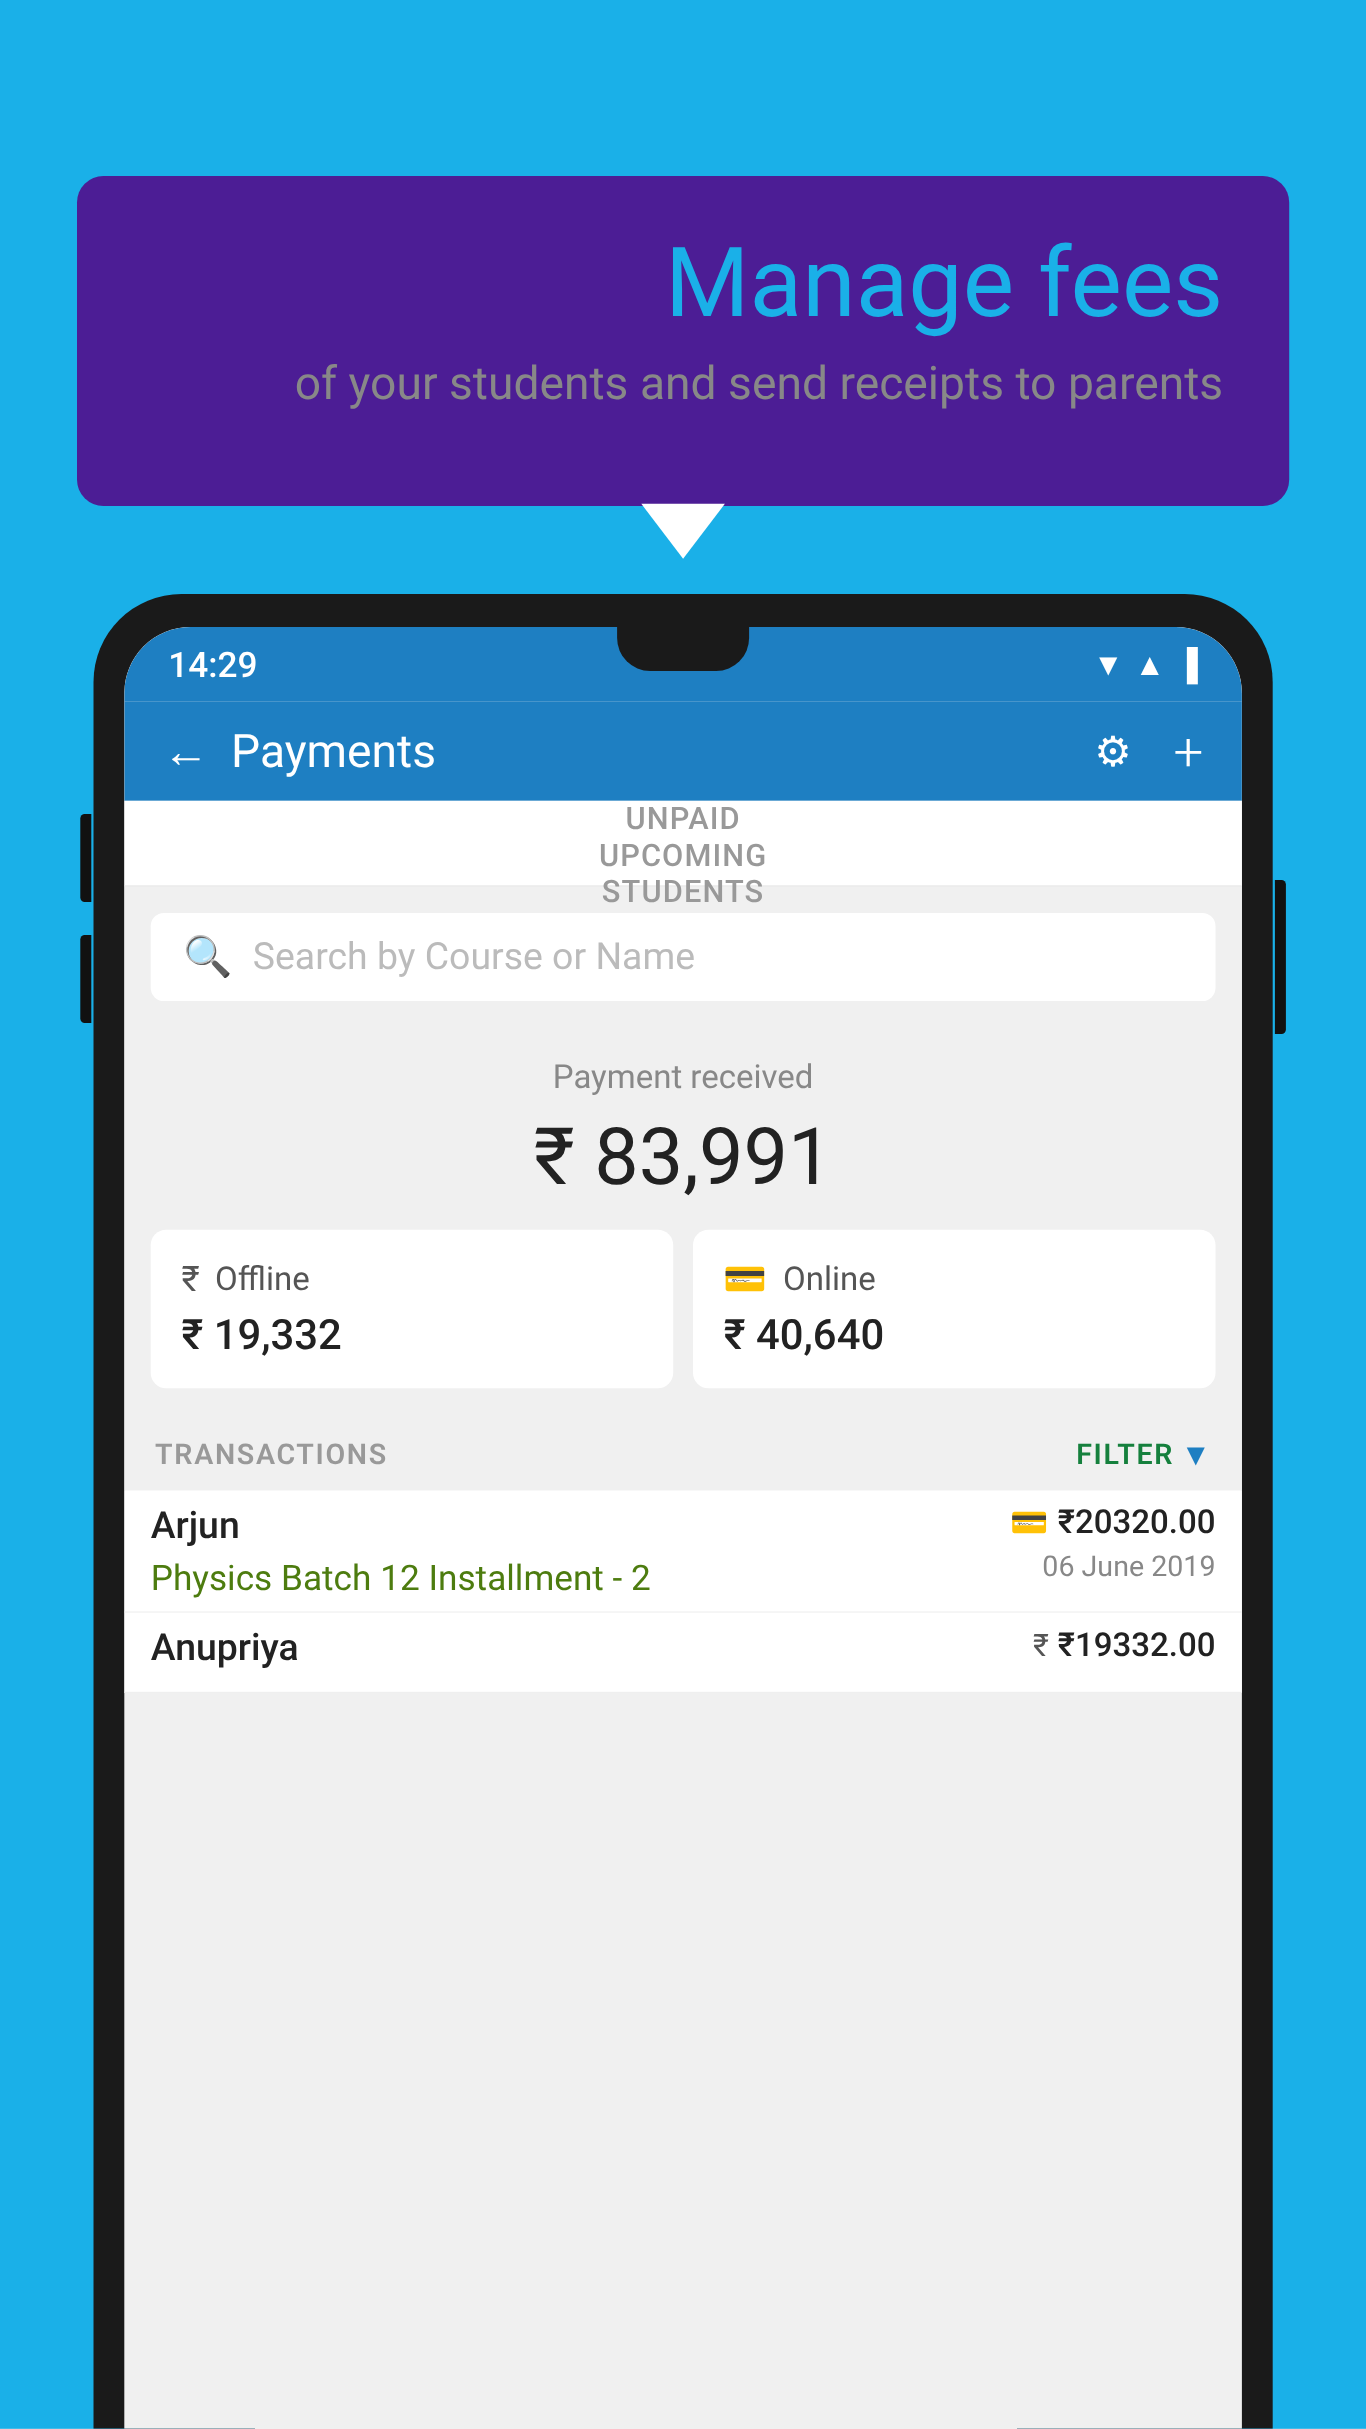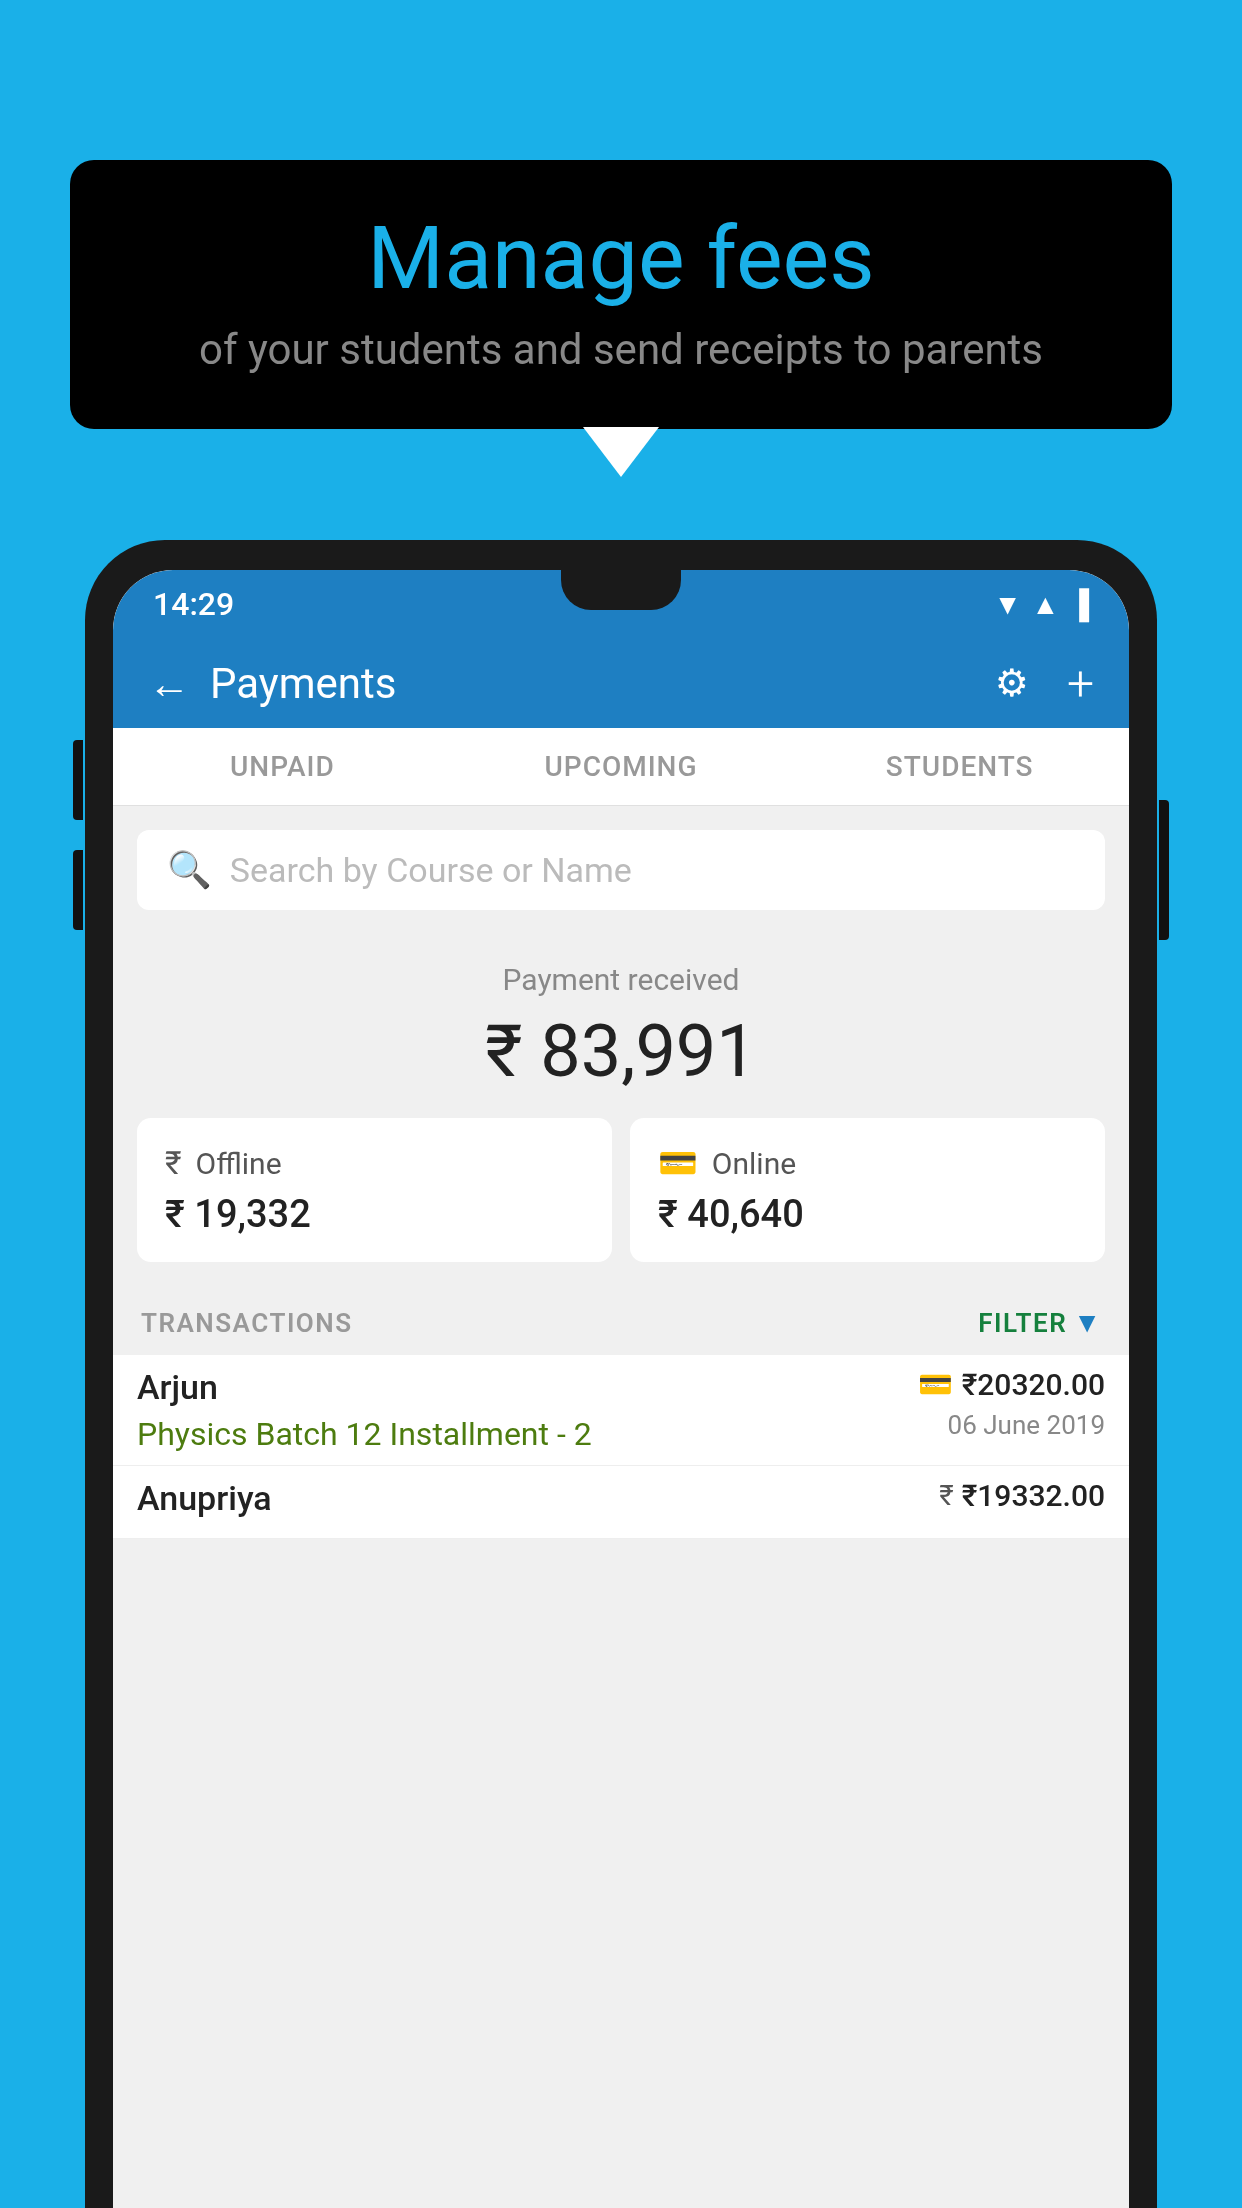--- a/index.html
+++ b/index.html
@@ -15,24 +15,24 @@
 
     
     .speech-bubble-container {
       position: absolute;
       top: 160px;
       left: 70px;
       right: 70px;
     }
 
     .speech-bubble {
-      background: #000000;
+      background: #4c1d95;
       border-radius: 24px;
-      padding: 50px 60px 55px;
-      text-align: center;
+      padding: 50px 60px 86px;
+      text-align: right;
       position: relative;
     }
 
     .speech-bubble::after {
       content: '';
       position: absolute;
       bottom: -48px;
       left: 50%;
       transform: translateX(-50%);
       width: 0;
@@ -152,20 +152,21 @@
       font-weight: 300;
     }
 
     
     .tabs-bar {
       background: white;
       display: flex;
       height: 78px;
       align-items: center;
       border-bottom: 1px solid #e0e0e0;
+      flex-direction: column;
     }
 
     .tab {
       flex: 1;
       text-align: center;
       font-size: 28px;
       font-weight: 500;
       color: #999;
       letter-spacing: 1px;
       height: 100%;

